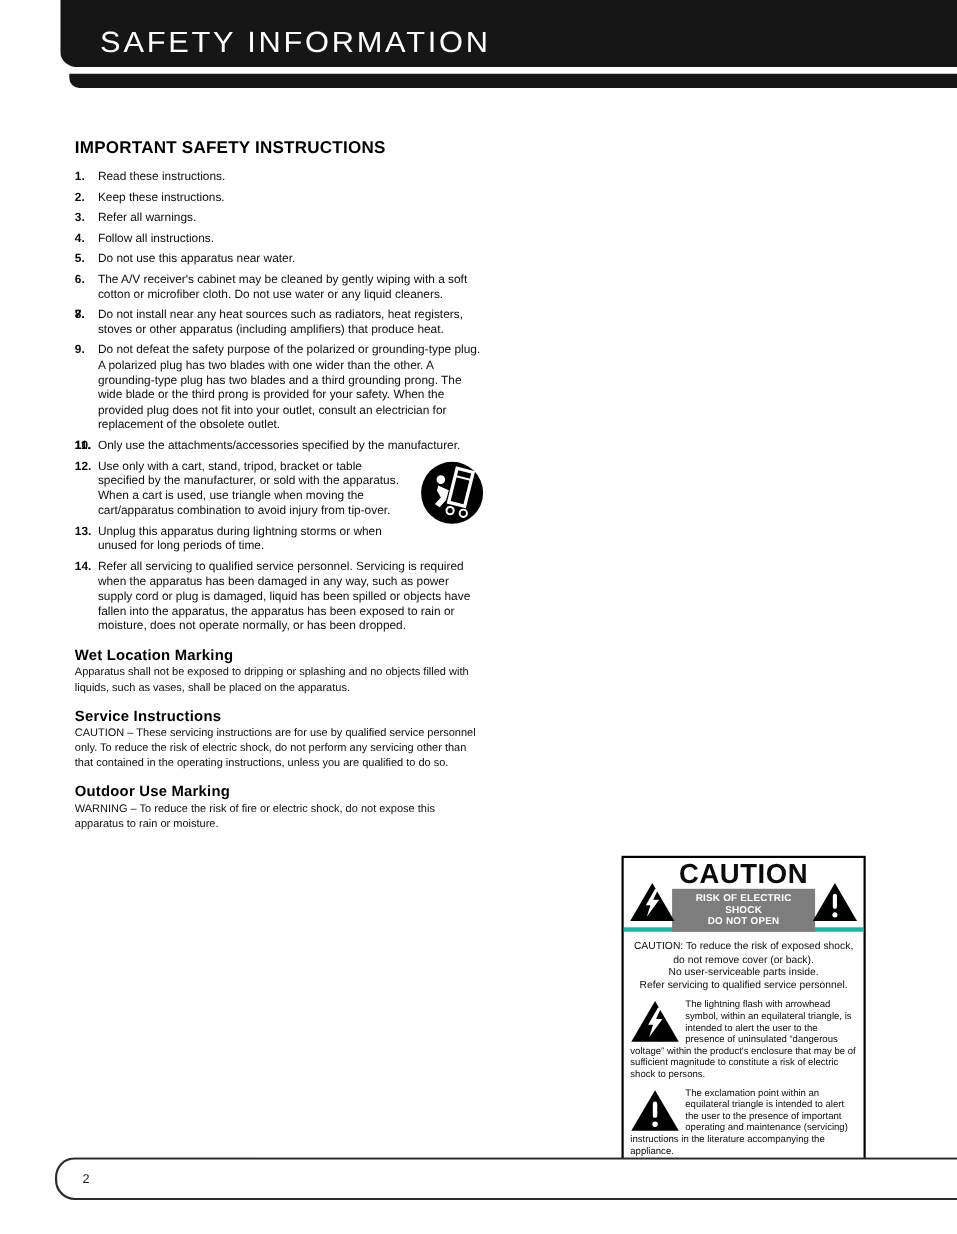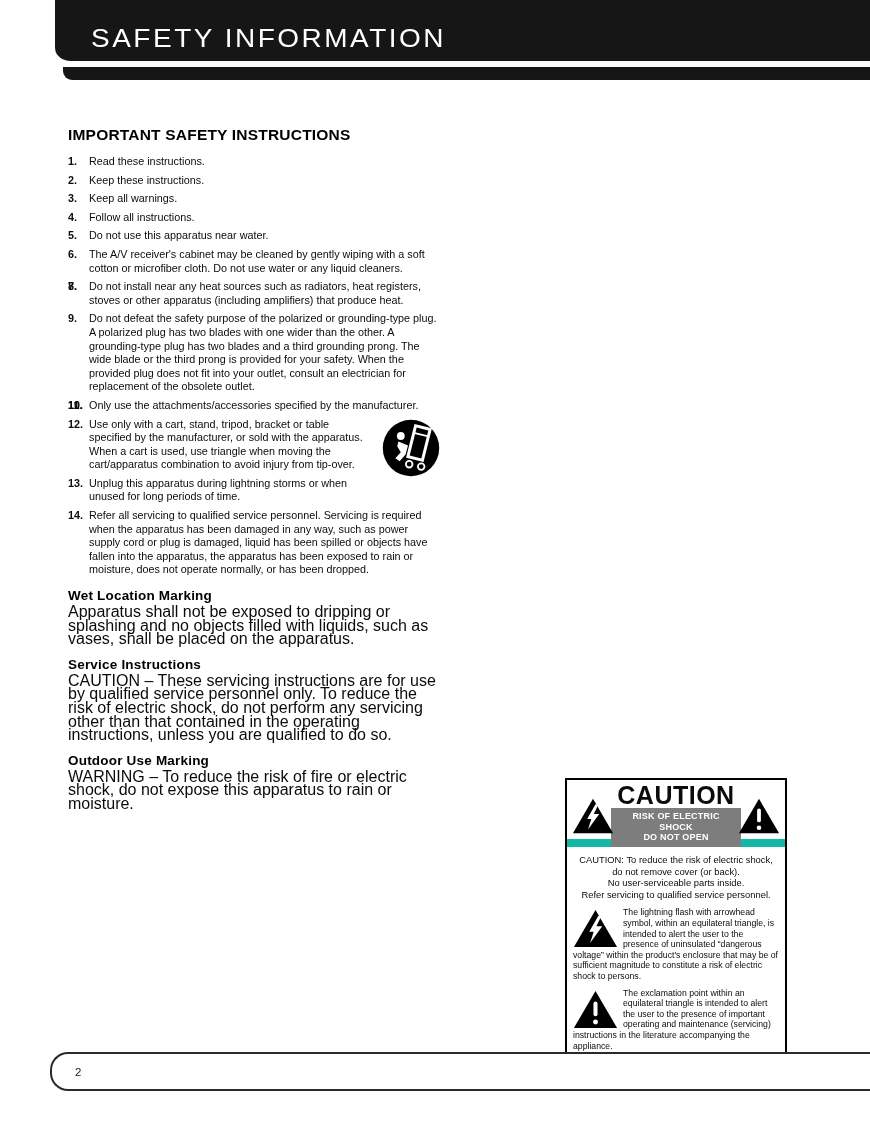--- a/index.html
+++ b/index.html
@@ -14,25 +14,25 @@
   
   .content { position:absolute; left:68px; top:126px; width:374px; }
   .main-heading { font-size:15.5px; font-weight:bold; letter-spacing:0.2px; margin-bottom:11px; color:#000; }
   ol.instructions { list-style:none; }
   ol.instructions li { position:relative; padding-left:21px; margin-bottom:5px; font-size:10.8px; line-height:13.6px; }
   ol.instructions li .num { position:absolute; left:0; top:0; font-weight:bold; }
   .cart-icon-wrap { float:right; width:62px; height:60px; margin:0 0 2px 8px; }
   .cart-icon-wrap svg { width:100%; height:100%; }
 
   .section-heading { font-size:13.5px; font-weight:bold; letter-spacing:0.2px; margin-top:11px; margin-bottom:2px; color:#000; }
-  .section-body { font-size:16px; line-height:13.6px; }
+  .section-body { font-size:10px; line-height:13.6px; }
 
   
   .caution-box { position:absolute; left:565px; top:778px; width:222px; border:2px solid #000; background:#fff; }
-  .cb-top { position:relative; border-bottom:8px solid #14b8a6; height:67px; text-align:center; padding-top:2px; }
+  .cb-top { position:relative; border-bottom:4px solid #14b8a6; height:67px; text-align:center; padding-top:2px; }
   .cb-title { font-size:25px; font-weight:bold; letter-spacing:0.5px; line-height:26px; }
   .cb-risk { display:inline-block; background:#7d7d7d; color:#fff; font-weight:bold; font-size:9px; line-height:10.5px; padding:3px 4px 4px; width:130px; letter-spacing:0.2px; }
   .cb-tri { position:absolute; bottom:5px; width:42px; height:36px; }
   .cb-tri.left { left:5px; }
   .cb-tri.right { right:5px; }
   .cb-tri svg, .para-tri svg { width:100%; height:100%; display:block; }
   .cb-center { text-align:center; font-size:9.4px; line-height:11.6px; padding:7px 2px 5px; }
   .cb-para { font-size:8.7px; line-height:10.6px; padding:2px 6px 4px; text-align:left; }
   .para-tri { float:left; width:45px; height:39px; margin:2px 5px 1px 0; }
 
@@ -49,21 +49,21 @@
     <div class="banner-title">SAFETY INFORMATION</div>
   </div>
   <div class="banner-stripe"></div>
 
   <div class="content">
     <div class="main-heading">IMPORTANT SAFETY INSTRUCTIONS</div>
 
     <ol class="instructions">
       <li><span class="num">1.</span><span>Read these instructions.</span></li>
       <li><span class="num">2.</span><span>Keep these instructions.</span></li>
-      <li><span class="num">3.</span><span>Keep all warnings.</span></li>
+      <li><span class="num">3.</span><span>Refer all warnings.</span></li>
       <li><span class="num">4.</span><span>Follow all instructions.</span></li>
       <li><span class="num">5.</span><span>Do not use this apparatus near water.</span></li>
       <li><span class="num">6.</span><span>The A/V receiver's cabinet may be cleaned by gently wiping with a soft cotton or microfiber cloth. Do not use water or any liquid cleaners.</span></li>
       <li><span class="num">7.</span></li>
       <li><span class="num">8.</span><span>Do not install near any heat sources such as radiators, heat registers, stoves or other apparatus (including amplifiers) that produce heat.</span></li>
       <li><span class="num">9.</span><span>Do not defeat the safety purpose of the polarized or grounding-type plug. A polarized plug has two blades with one wider than the other. A grounding-type plug has two blades and a third grounding prong. The wide blade or the third prong is provided for your safety. When the provided plug does not fit into your outlet, consult an electrician for replacement of the obsolete outlet.</span></li>
       <li><span class="num">10.</span></li>
       <li><span class="num">11.</span><span>Only use the attachments/accessories specified by the manufacturer.</span></li>
       <li>
         <span class="cart-icon-wrap">
@@ -111,21 +111,21 @@
       <span class="cb-tri right">
         <svg viewBox="0 0 100 86" xmlns="http://www.w3.org/2000/svg">
           <polygon points="50,2 98,84 2,84" fill="#000"></polygon>
           <rect x="45.5" y="25" width="9" height="33" rx="4.5" fill="#fff"></rect>
           <circle cx="50" cy="71" r="5.5" fill="#fff"></circle>
         </svg>
       </span>
     </div>
 
     <div class="cb-center">
-      <div>CAUTION: To reduce the risk of electric shock,</div>
+      <div>CAUTION: To reduce the risk of exposed shock,</div>
       <div>do not remove cover (or back).</div>
       <div>No user-serviceable parts inside.</div>
       <div>Refer servicing to qualified service personnel.</div>
     </div>
 
     <div class="cb-para">
       <span class="para-tri">
         <svg viewBox="0 0 100 86" xmlns="http://www.w3.org/2000/svg">
           <polygon points="50,2 98,84 2,84" fill="#000"></polygon>
           <polygon points="56,15 36,50 46,50 38,75 65,38 52,38 63,15" fill="#fff"></polygon>

